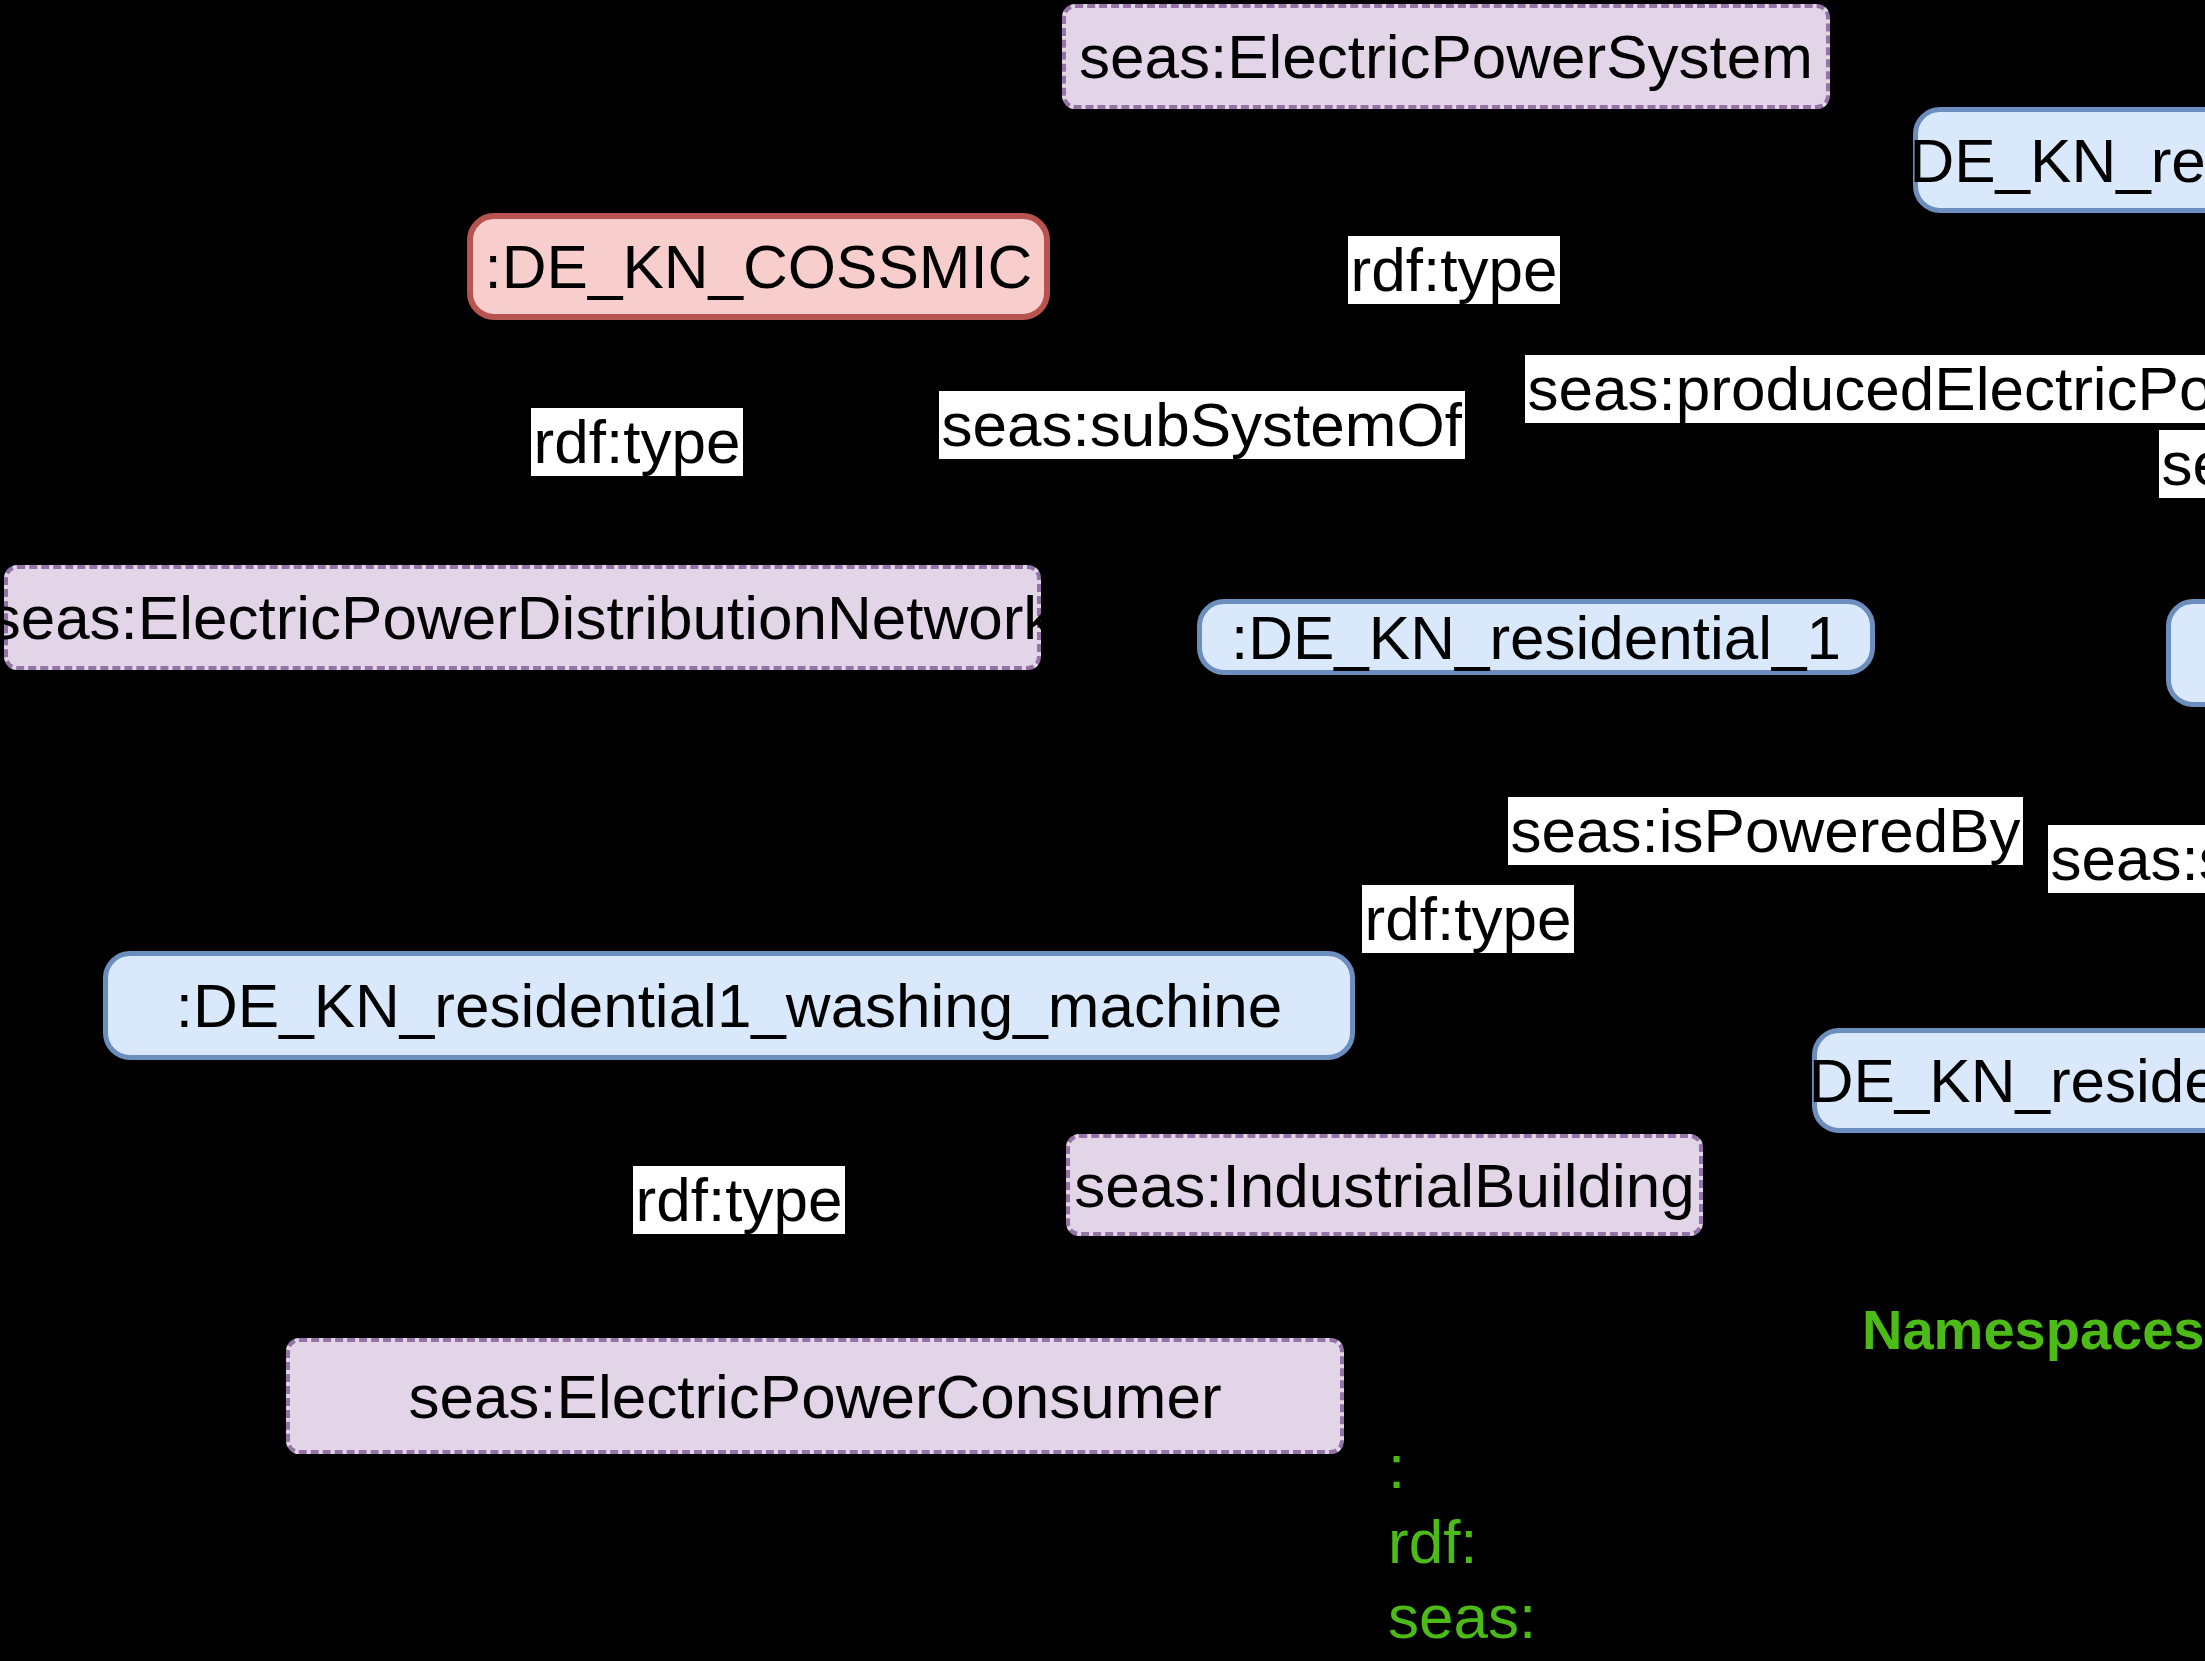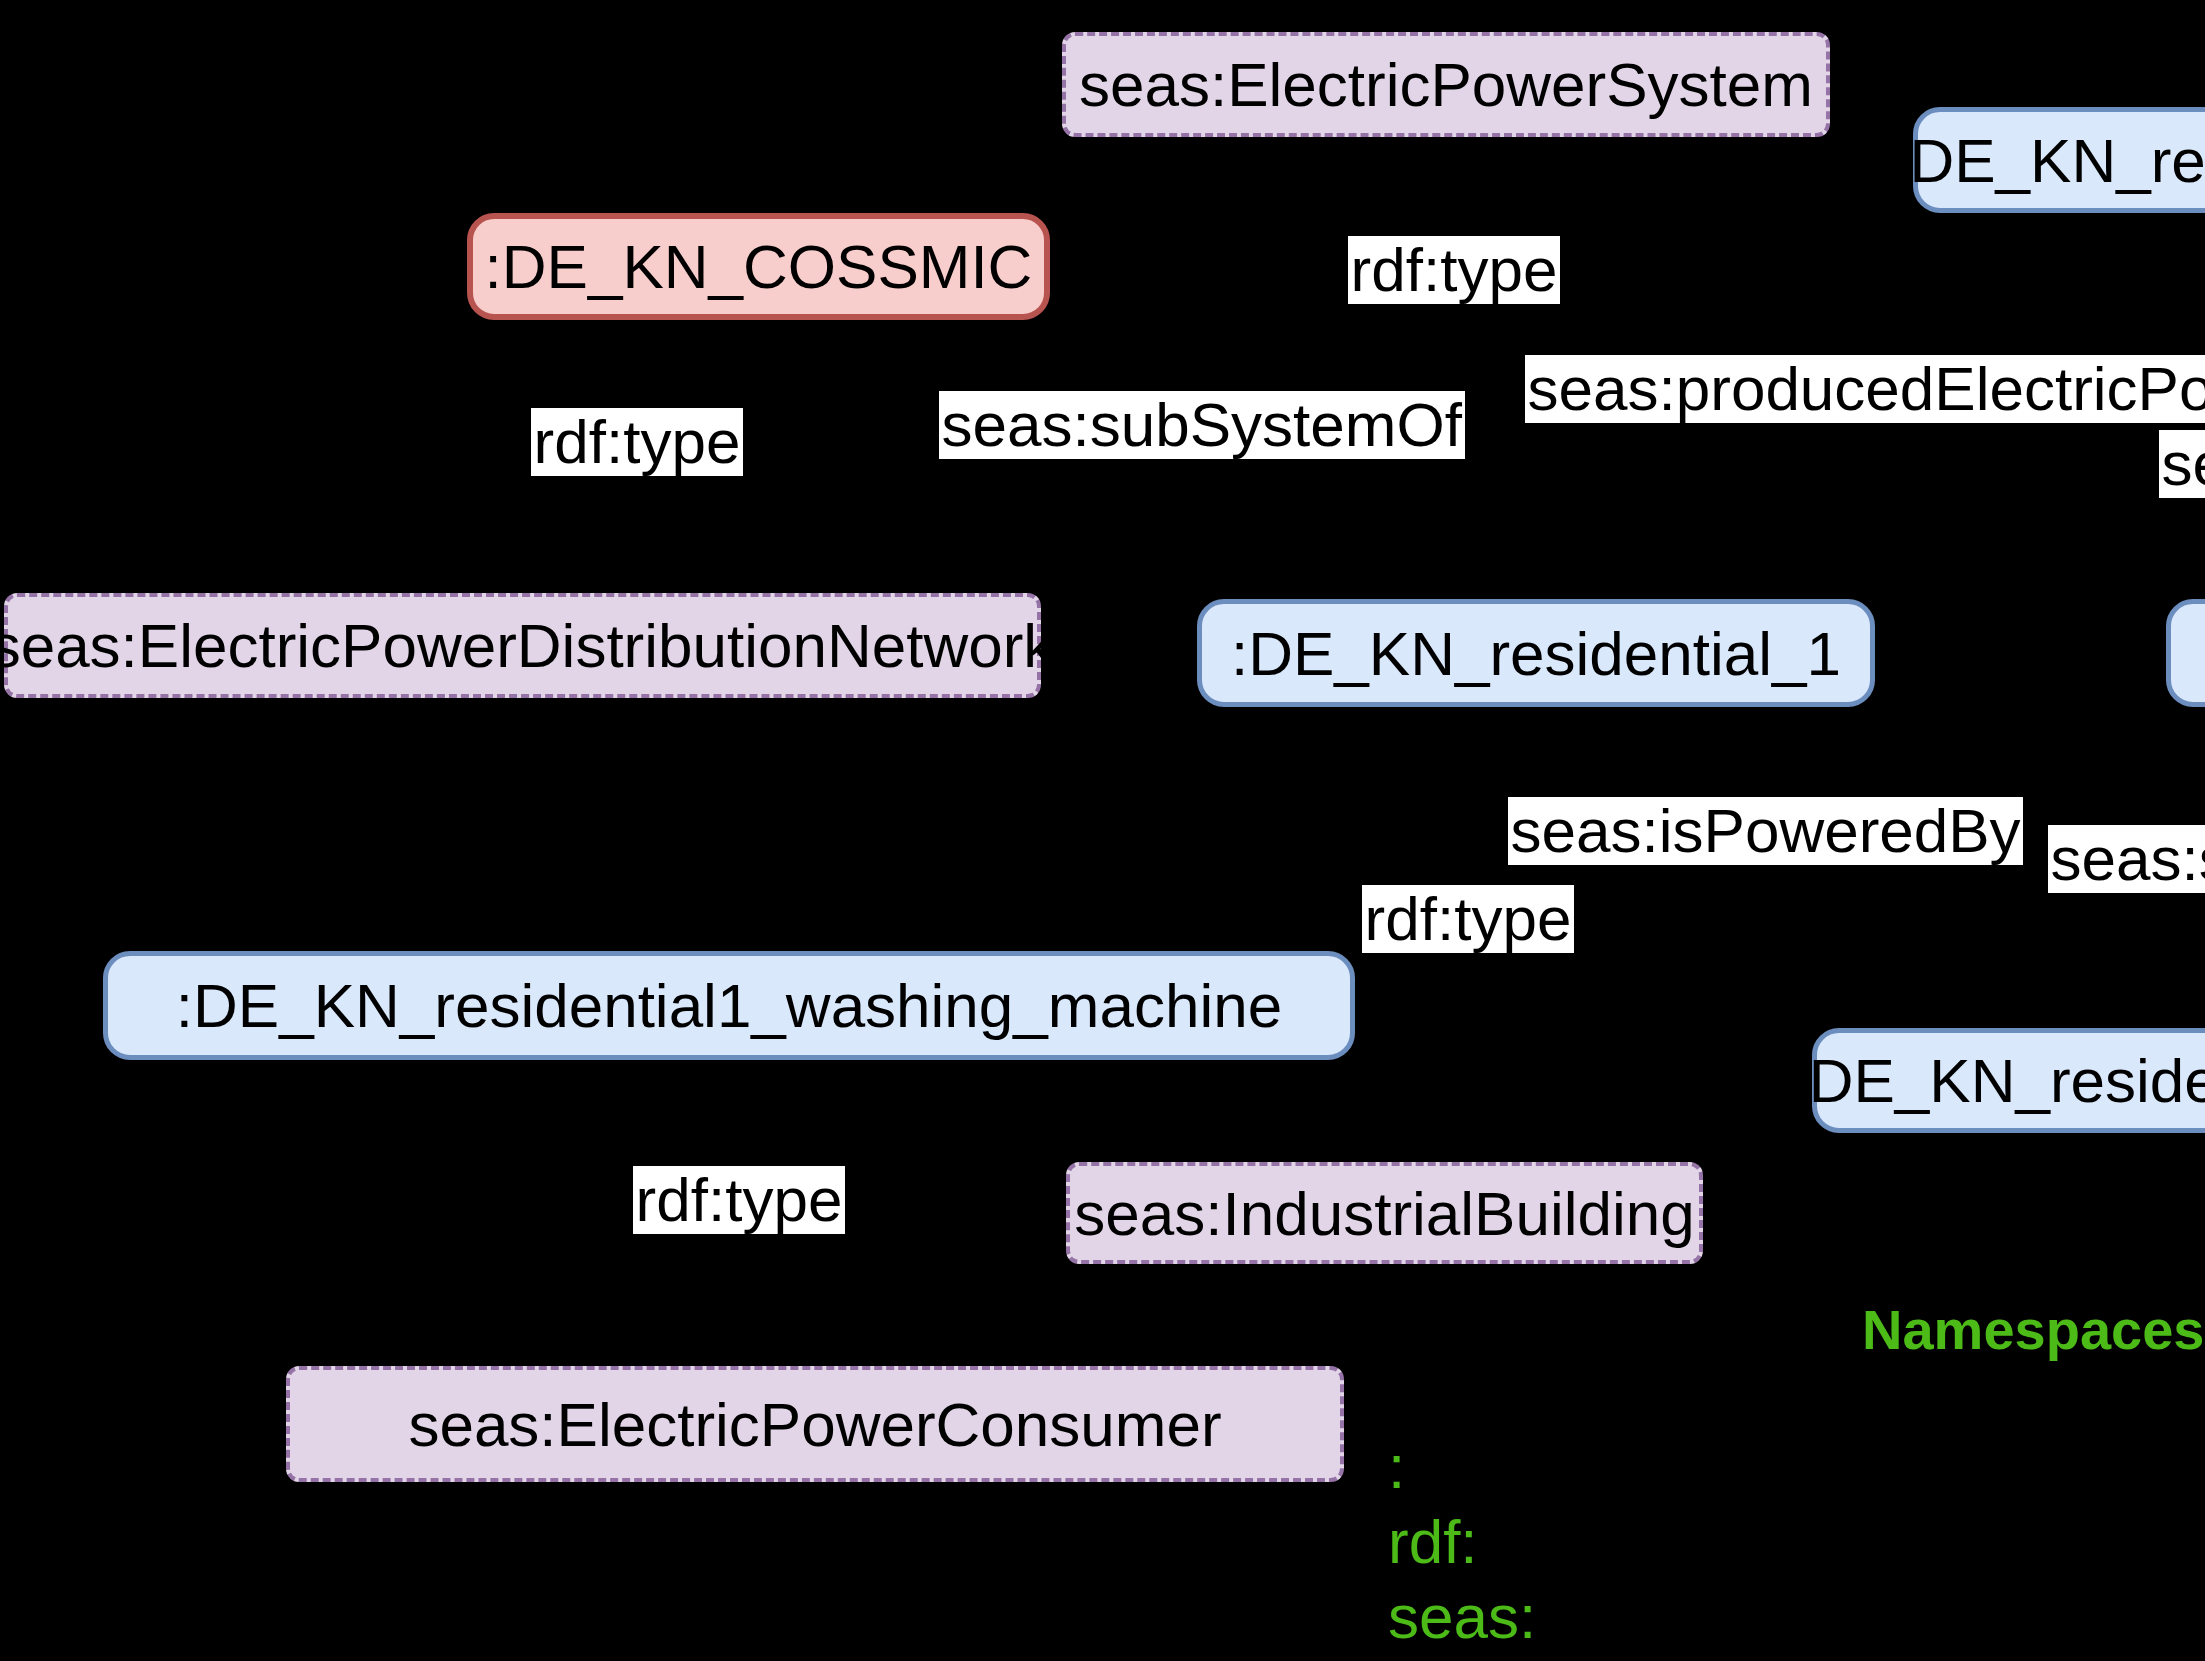--- a/index.html
+++ b/index.html
@@ -23,21 +23,20 @@
     align-items: center;
     justify-content: center;
     white-space: nowrap;
     font-size: 62px;
     color: #000000;
   }
   .node.class {
     background: #E1D5E7;
     border: 4.4px dashed #9673A6;
     border-radius: 13.2px;
-    margin-top: 28px;
   }
   .node.instance {
     background: #DAE8FC;
     border: 5.3px solid #6C8EBF;
     border-radius: 27px;
   }
   .node.root {
     background: #F8CECC;
     border: 6.2px solid #B85450;
     border-radius: 27px;
@@ -79,21 +78,21 @@
   <div class="node class" style="left:1062px; top:3.5px; width:768px; height:105px;">seas:ElectricPowerSystem</div>
 
   <div class="node class" style="left:3.5px; top:565px; width:1037px; height:105px;">seas:ElectricPowerDistributionNetwork</div>
 
   <div class="node class" style="left:1066px; top:1134px; width:637px; height:102px;">seas:IndustrialBuilding</div>
 
   <div class="node class" style="left:286px; top:1338px; width:1058px; height:116px;">seas:ElectricPowerConsumer</div>
 
   <div class="node instance" style="left:1913px; top:107px; width:703px; height:106px;">:DE_KN_redisential1_pv_1</div>
 
-  <div class="node instance" style="left:1197px; top:599px; width:678px; height:108px;">:DE_KN_residential_1</div>
+  <div class="node instance" style="left:1197px; top:599px; width:678px; height:76px;">:DE_KN_residential_1</div>
 
   <div class="node instance" style="left:2166px; top:599px; width:430px; height:108px;">:DE_KN_grid</div>
 
   <div class="node instance" style="left:103px; top:951px; width:1252px; height:109px;">:DE_KN_residential1_washing_machine</div>
 
   <div class="node instance" style="left:1812px; top:1028px; width:879px; height:105px;">:DE_KN_residential1_grid_import</div>
 
   <div class="node root" style="left:467px; top:213px; width:583px; height:107px;">:DE_KN_COSSMIC</div>
 
   <div class="edge-label" style="left:1348px; top:236px;">rdf:type</div>

